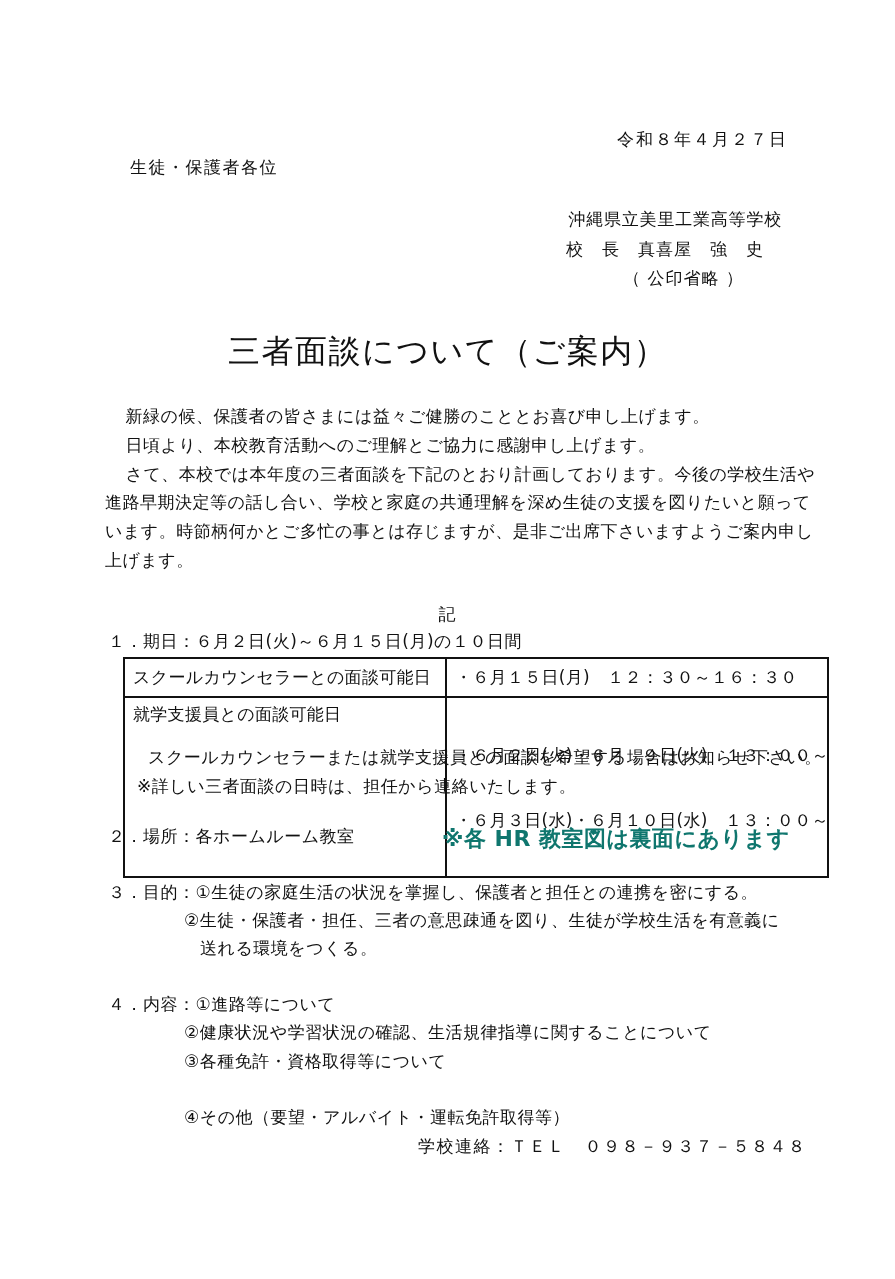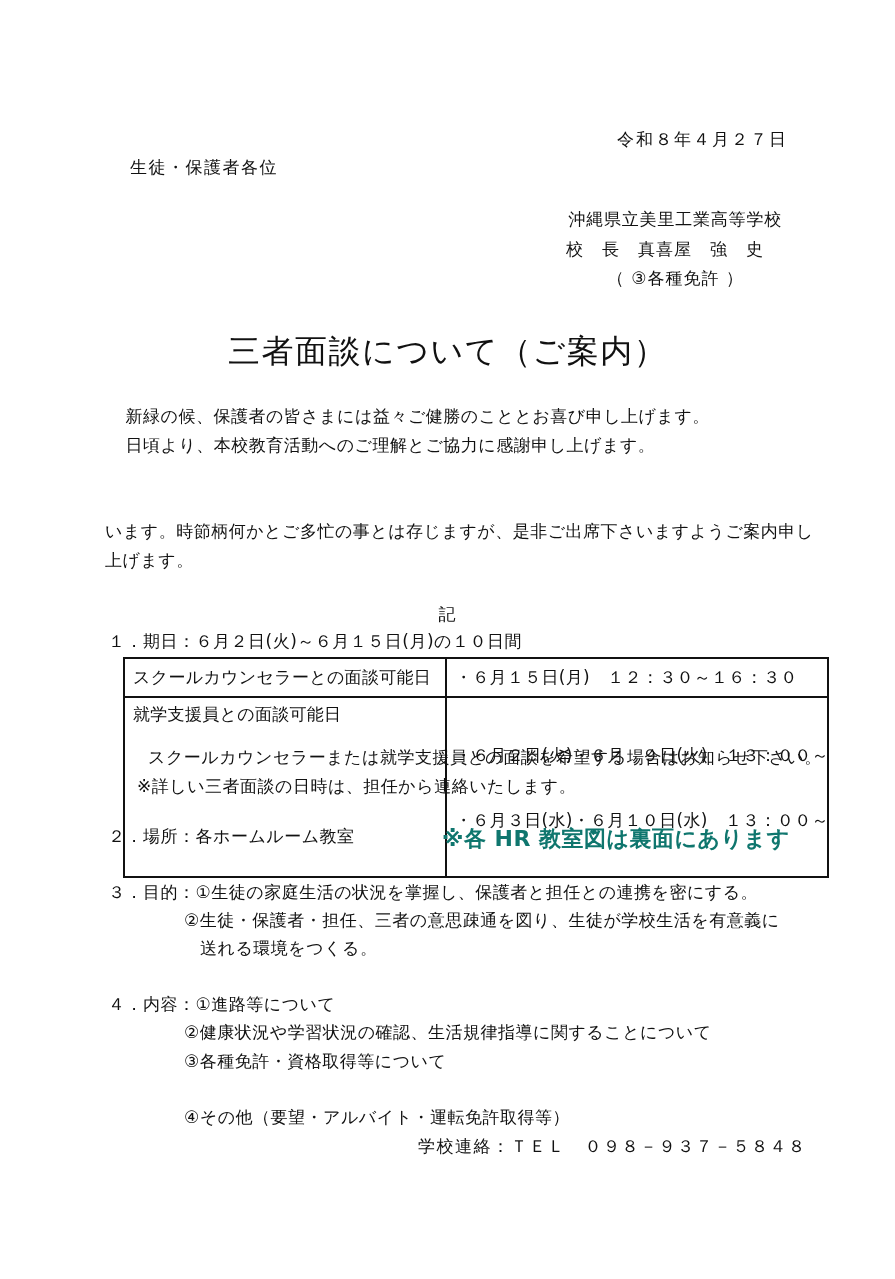--- a/index.html
+++ b/index.html
@@ -77,26 +77,28 @@
 <div class="page">
 
   <div class="line right" style="top:129px; right:107px; letter-spacing:2px;">令和８年４月２７日</div>
 
   <div class="line" style="top:157px; left:130px; letter-spacing:1.5px;">生徒・保護者各位</div>
 
   <div class="line right" style="top:209px; right:113px; letter-spacing:0.8px;">沖縄県立美里工業高等学校</div>
 
   <div class="line right" style="top:239px; right:131px; letter-spacing:1px;">校　長　真喜屋　強　史</div>
 
-  <div class="line right" style="top:268px; right:151px; letter-spacing:1px;">（ ③各種免許 ）</div>
+  <div class="line right" style="top:268px; right:151px; letter-spacing:1px;">（ 公印省略 ）</div>
 
   <div class="doc-title">三者面談について（ご案内）</div>
 
   <div class="line" style="top:406px; left:108px;">　新緑の候、保護者の皆さまには益々ご健勝のこととお喜び申し上げます。</div>
   <div class="line" style="top:435px; left:108px;">　日頃より、本校教育活動へのご理解とご協力に感謝申し上げます。</div>
+  <div class="line" style="top:464px; left:108px;">　さて、本校では本年度の三者面談を下記のとおり計画しております。今後の学校生活や</div>
+  <div class="line" style="top:492px; left:105px;">進路早期決定等の話し合い、学校と家庭の共通理解を深め生徒の支援を図りたいと願って</div>
   <div class="line" style="top:521px; left:105px;">います。時節柄何かとご多忙の事とは存じますが、是非ご出席下さいますようご案内申し</div>
   <div class="line" style="top:550px; left:105px;">上げます。</div>
 
   <div class="ki">記</div>
 
   <div class="line" style="top:631px; left:108px;">１．期日：６月２日(火)～６月１５日(月)の１０日間</div>
 
   <table class="schedule">
     <tbody>
         <tr>

